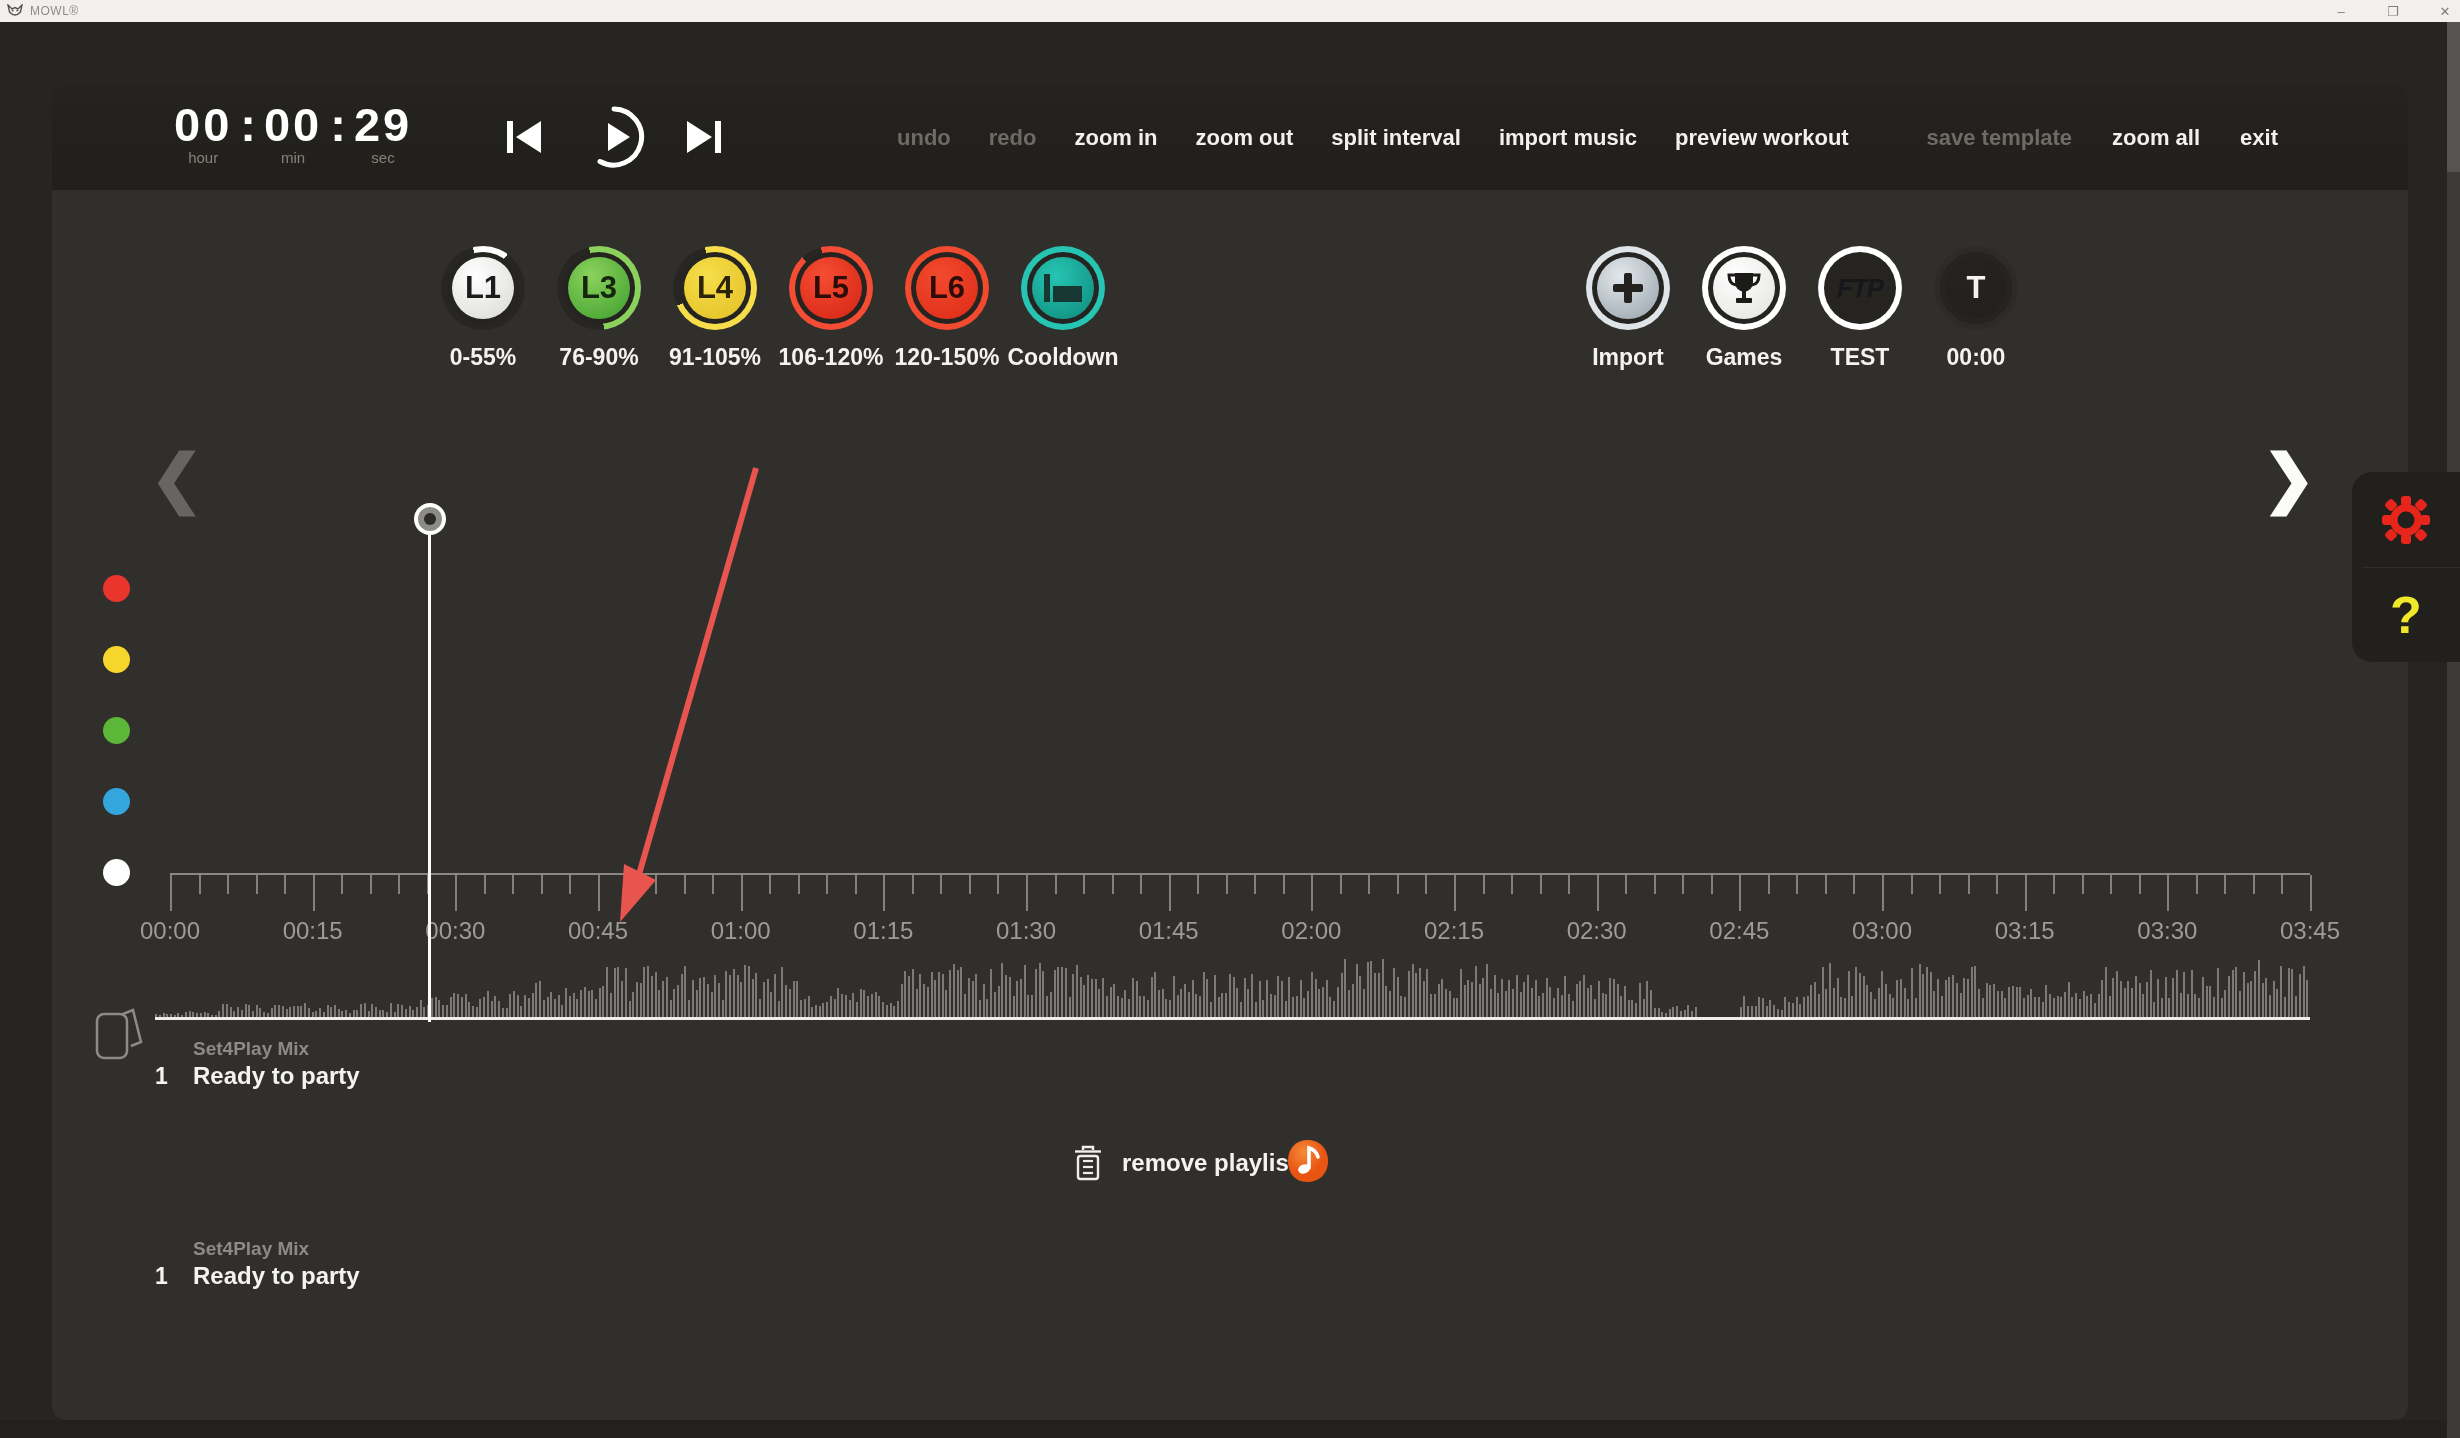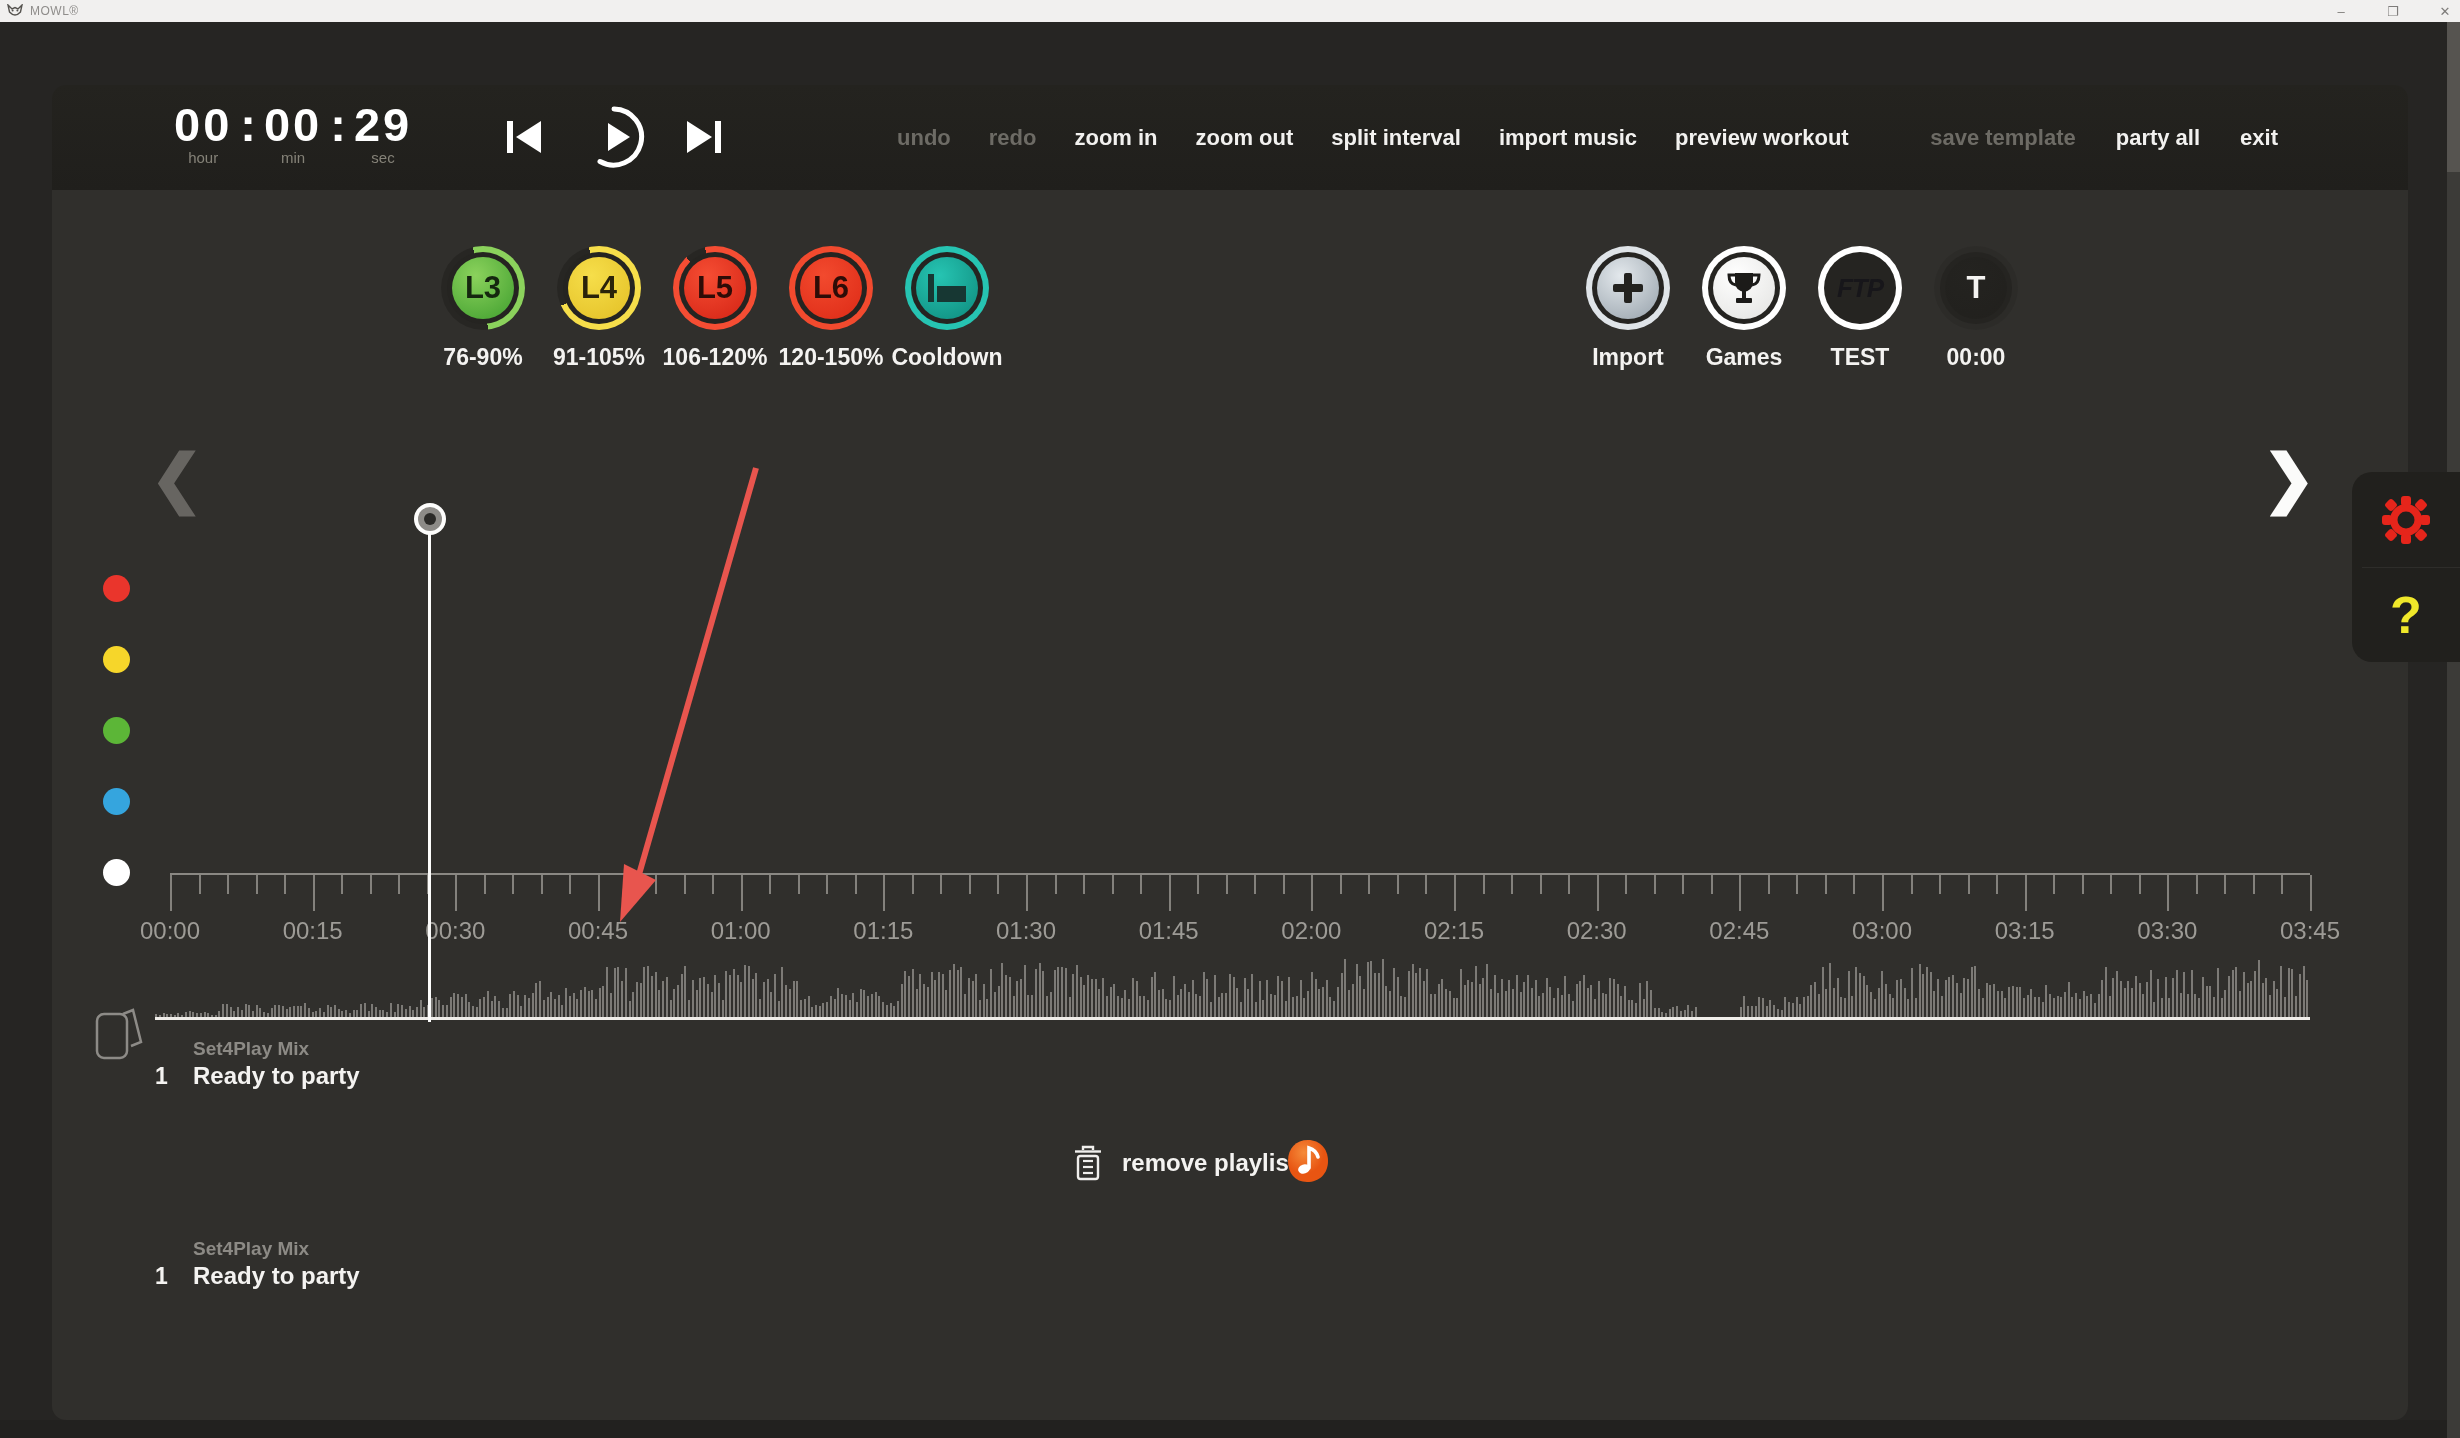--- a/index.html
+++ b/index.html
@@ -164,27 +164,35 @@
     <div class="menu-item dim">redo</div>
     <div class="menu-item">zoom in</div>
     <div class="menu-item">zoom out</div>
     <div class="menu-item">split interval</div>
     <div class="menu-item">import music</div>
     <div class="menu-item">preview workout</div>
   </div>
 
   <div class="menu-right">
     <div class="menu-item dim">save template</div>
-    <div class="menu-item">party all</div>
+    <div class="menu-item">zoom all</div>
     <div class="menu-item">exit</div>
   </div>
 </div>
 
 <div class="main-panel">
   <div class="zones-row" id="zones-row">
+      <div class="zone-btn">
+        <div class="ring" style="background: conic-gradient(from -14deg, rgb(255, 255, 255) 50deg, rgb(39, 38, 35) 50deg);">
+          <div class="mid">
+            <div class="face" style="background: radial-gradient(circle at 38% 30%, rgb(255, 255, 255), rgb(216, 216, 214)); color: rgb(29, 28, 26);">L1</div>
+          </div>
+        </div>
+        <div class="zone-label">0-55%</div>
+      </div>
       <div class="zone-btn">
         <div class="ring" style="background: conic-gradient(from -14deg, rgb(139, 210, 92) 187deg, rgb(39, 38, 35) 187deg);">
           <div class="mid">
             <div class="face" style="background: radial-gradient(circle at 38% 30%, rgb(139, 210, 92), rgb(63, 158, 46)); color: rgb(21, 38, 15);">L3</div>
           </div>
         </div>
         <div class="zone-label">76-90%</div>
       </div>
       <div class="zone-btn">
         <div class="ring" style="background: conic-gradient(from -14deg, rgb(246, 222, 74) 259deg, rgb(39, 38, 35) 259deg);">

